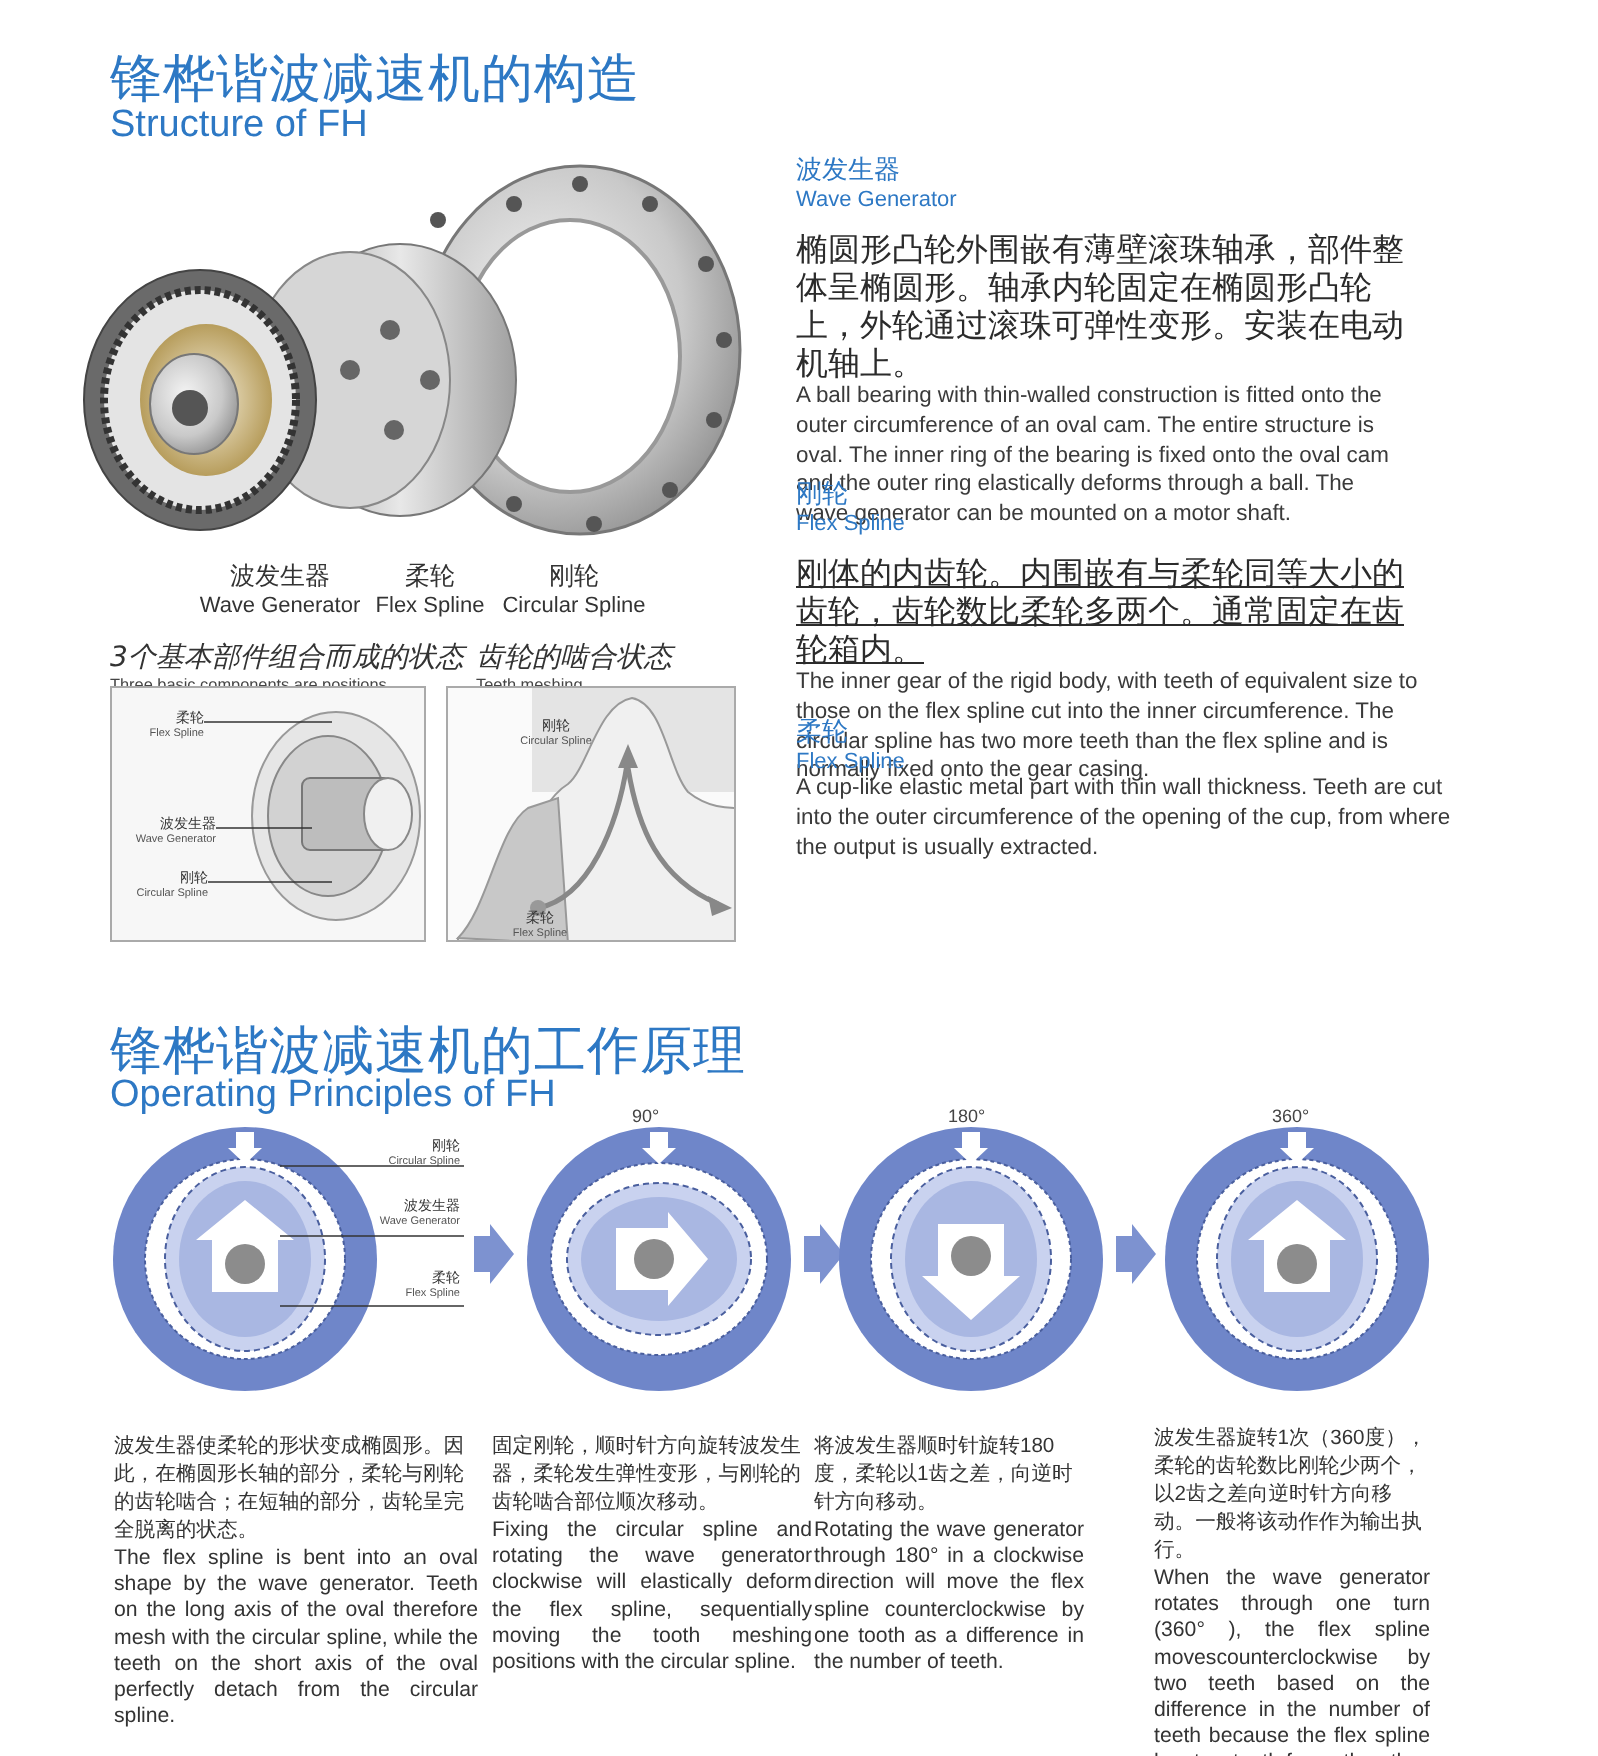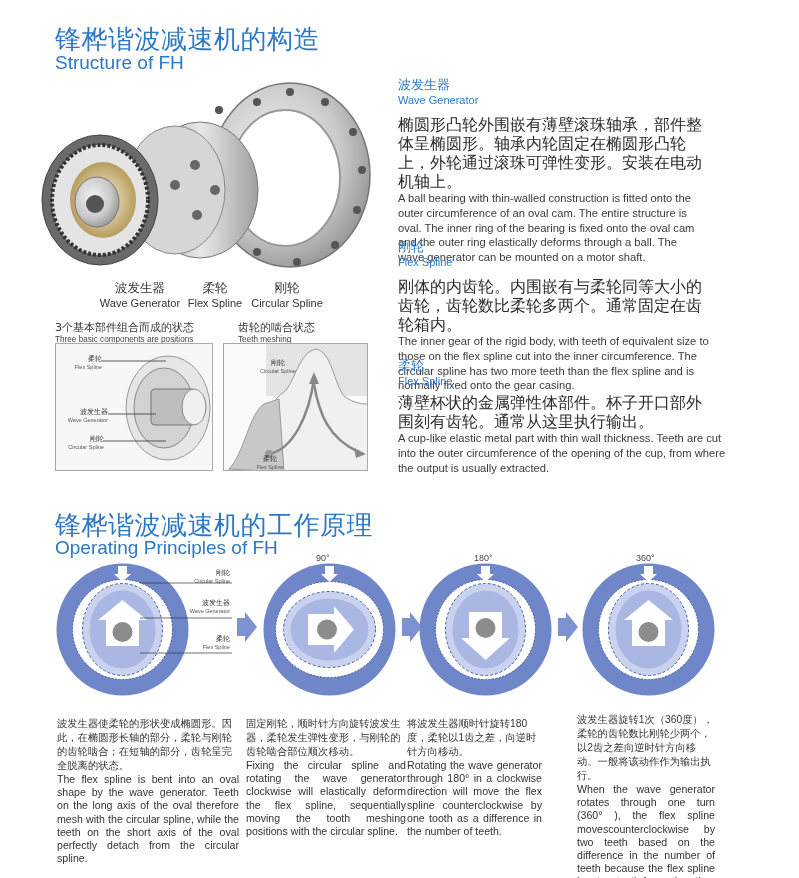--- a/index.html
+++ b/index.html
@@ -13,21 +13,21 @@
 
   .sec-cn { color: #2d78c4; font-size: 13px; font-family: "DejaVu Sans", sans-serif; }
   .sec-en { color: #2d78c4; font-size: 11px; }
   .body-cn { color: #2b2b2b; font-size: 16px; line-height: 19px; font-family: "DejaVu Sans", sans-serif; }
   .body-en { color: #3a3a3a; font-size: 11.2px; line-height: 14.8px; }
 
   .comp-label { text-align: center; }
   .comp-cn { font-size: 12.5px; color: #333; font-family: "DejaVu Sans", sans-serif; }
   .comp-en { font-size: 11px; color: #333; }
 
-  .cap-cn { font-size: 11px; color: #333; font-family: "DejaVu Sans", sans-serif; }
+  .cap-cn { font-size: 14px; color: #333; font-family: "DejaVu Sans", sans-serif; font-style: italic; }
   .cap-en { font-size: 8.2px; color: #444; }
 
   .frame { border: 1px solid #aaa; background: #f7f7f7; overflow: hidden; }
 
   .step-text-cn { font-size: 10.3px; line-height: 14px; color: #333; font-family: Liberation Sans, sans-serif; }
   .step-text-en { font-size: 10.6px; line-height: 13.2px; color: #333; text-align: justify; }
 
   .deg { font-size: 9px; color: #444; }
   .tiny-cn { font-size: 7px; color: #333; font-family: "DejaVu Sans", sans-serif; text-align: right; }
   .tiny-en { font-size: 5.5px; color: #555; text-align: right; }
@@ -158,28 +158,27 @@
 <div class="abs" style="left:398px;top:76px;width:335px;">
   <div class="sec-cn">波发生器</div>
   <div class="sec-en">Wave Generator</div>
   <div class="body-cn" style="margin-top:9px;width:310px;">椭圆形凸轮外围嵌有薄壁滚珠轴承，部件整体呈椭圆形。轴承内轮固定在椭圆形凸轮上，外轮通过滚珠可弹性变形。安装在电动机轴上。</div>
   <div class="body-en" style="width:305px;">A ball bearing with thin-walled construction is fitted onto the outer circumference of an oval cam. The entire structure is oval. The inner ring of the bearing is fixed onto the oval cam and the outer ring elastically deforms through a ball. The wave generator can be mounted on a motor shaft.</div>
 </div>
 
 <div class="abs" style="left:398px;top:238px;width:335px;">
   <div class="sec-cn">刚轮</div>
   <div class="sec-en">Flex Spline</div>
-  <div class="body-cn" style="margin-top:9px;width:312px;">刚体的内齿轮。内围嵌有与柔轮同等大小的齿轮，齿轮数比柔轮多两个。通常固定在齿轮箱内。</div>
+  <div class="body-cn" style="margin-top:9px;width:312px;text-decoration:underline;">刚体的内齿轮。内围嵌有与柔轮同等大小的齿轮，齿轮数比柔轮多两个。通常固定在齿轮箱内。</div>
   <div class="body-en" style="width:315px;">The inner gear of the rigid body, with teeth of equivalent size to those on the flex spline cut into the inner circumference. The circular spline has two more teeth than the flex spline and is normally fixed onto the gear casing.</div>
 </div>
 
 <div class="abs" style="left:398px;top:357px;width:340px;">
   <div class="sec-cn">柔轮</div>
   <div class="sec-en">Flex Spline</div>
-  <div class="body-cn" style="margin-top:6px;width:315px;">薄壁杯状的金属弹性体部件。杯子开口部外围刻有齿轮。通常从这里执行输出。</div>
   <div class="body-en" style="width:335px;">A cup-like elastic metal part with thin wall thickness. Teeth are cut into the outer circumference of the opening of the cup, from where the output is usually extracted.</div>
 </div>
 
 <div class="abs title-cn" style="left:55px;top:508px;">锋桦谐波减速机的工作原理</div>
 <div class="abs title-en" style="left:55px;top:537px;">Operating Principles of FH</div>
 
 <div class="abs" style="left:55px;top:562px;width:135px;height:135px;">
   <svg width="135" height="135" viewBox="0 0 135 135">
     <circle cx="67.5" cy="67.5" r="66" fill="#6f86c9"></circle>
     <circle cx="67.5" cy="67.5" r="50" fill="#fff" stroke="#4a5f9e" stroke-width="1" stroke-dasharray="2 1.5"></circle>

